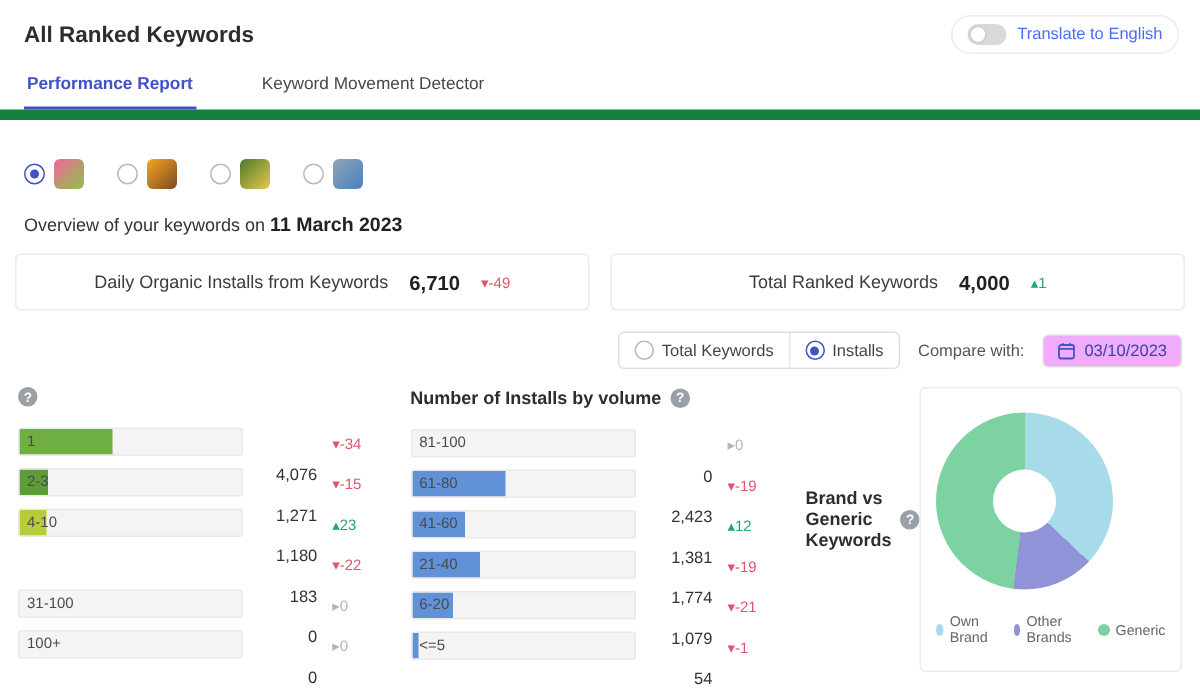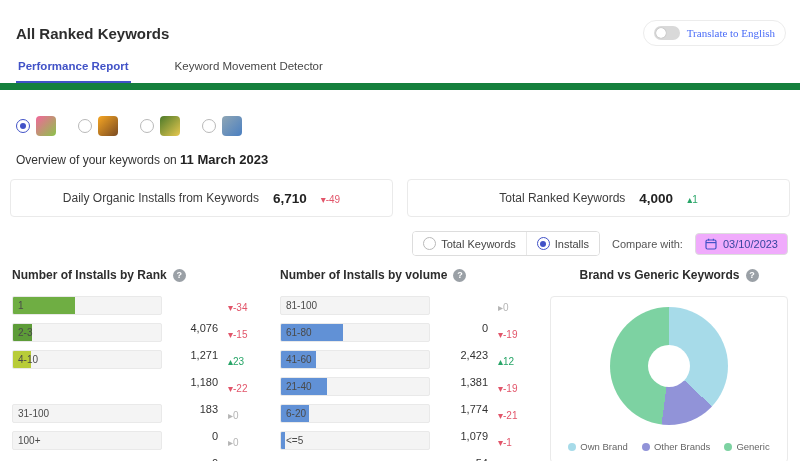--- a/index.html
+++ b/index.html
@@ -3,26 +3,26 @@
 <meta charset="utf-8">
 <style>
   * { box-sizing: border-box; margin: 0; padding: 0; }
   html, body { width: 800px; height: 461px; }
   body {
     background: #fff;
     font-family: "Liberation Sans", sans-serif;
     color: #333;
     overflow: hidden;
   }
-  .header { display: flex; justify-content: space-between; align-items: center; padding: 20px 14px 2px 16px; }
+  .header { display: flex; justify-content: space-between; align-items: center; padding: 10px 14px 2px 16px; }
   .page-title { font-size: 15px; font-weight: bold; color: #2d2d2d; }
   .translate-box { display: flex; align-items: center; gap: 7px; border: 1px solid #ececec; border-radius: 15px; padding: 5px 10px; cursor: pointer; background: #fff; }
   .toggle { width: 26px; height: 14px; background: #d9d9d9; border-radius: 7px; position: relative; }
   .toggle .knob { position: absolute; left: 2px; top: 2px; width: 10px; height: 10px; background: #fff; border-radius: 50%; box-shadow: 0 0 1px rgba(0,0,0,.4); }
-  .translate-label { font-size: 11px; color: #4a6cf7; font-family: Liberation Serif, serif; }
+  .translate-label { font-size: 11px; color: #4a6cf7; }
 
   .tabs { display: flex; gap: 42px; padding: 4px 16px 0; border-bottom: 7px solid #15803d; }
   .tab { font-size: 11.5px; color: #474747; padding: 8px 2px 9px; cursor: pointer; border-bottom: 2px solid transparent; }
   .tab.active { color: #4152c7; font-weight: bold; border-bottom-color: #4152c7; }
 
   .app-row { display: flex; gap: 22px; align-items: center; padding: 26px 16px 0; }
   .app-option { display: flex; align-items: center; gap: 6px; cursor: pointer; }
   .radio { width: 14px; height: 14px; border-radius: 50%; border: 1px solid #b9b9b9; position: relative; background: #fff; display: inline-block; flex: 0 0 auto; }
   .radio.checked { border-color: #4152c7; }
   .radio.checked::after { content: ''; position: absolute; left: 3px; top: 3px; width: 6px; height: 6px; background: #4152c7; border-radius: 50%; }
@@ -47,34 +47,34 @@
   .segmented { display: flex; align-items: stretch; border: 1px solid #ddd; border-radius: 4px; overflow: hidden; }
   .seg-option { display: flex; align-items: center; gap: 5px; padding: 5px 10px; font-size: 11px; color: #444; cursor: pointer; background: #fff; }
   .seg-option + .seg-option { border-left: 1px solid #e8e8e8; }
   .compare-label { font-size: 11px; color: #555; }
   .datepicker { display: flex; align-items: center; gap: 6px; border: 1px solid #ddd; border-radius: 4px; padding: 4px 9px; font-size: 11px; color: #3646a0; cursor: pointer; background: #f0abfc; }
   .cal-icon { width: 12px; height: 12px; display: inline-block; }
 
   .charts { display: flex; gap: 18px; padding: 12px 12px 0; }
   .col-rank { width: 250px; }
   .col-volume { width: 252px; }
-  .col-brand { flex: 1; display: flex; flex-direction: column; }
+  .col-brand { flex: 1; display: flex; flex-direction: row; }
   .chart-title { font-size: 12px; font-weight: bold; color: #2d2d2d; display: flex; align-items: center; gap: 6px; margin-bottom: 14px; }
   .col-brand .chart-title { justify-content: center; }
   .help { width: 13px; height: 13px; border-radius: 50%; background: #9aa0a6; color: #fff; font-size: 9px; font-weight: bold; display: inline-flex; align-items: center; justify-content: center; cursor: pointer; flex: 0 0 auto; }
   .help::after { content: '?'; }
 
   .bar-row { display: flex; align-items: center; height: 19px; margin-bottom: 8px; }
   .bar-track { position: relative; width: 150px; height: 19px; background: #f4f4f4; border: 1px solid #e9e9e9; border-radius: 2px; overflow: hidden; }
   .bar-fill { position: absolute; left: 0; top: 0; height: 100%; }
   .bar-label { position: absolute; left: 5px; top: 0; line-height: 17px; font-size: 10px; color: #4a4a4a; z-index: 1; }
   .bar-value { flex: 1; text-align: right; font-size: 11px; color: #333; padding-right: 10px; margin-top: 44px; }
   .bar-chg { width: 34px; text-align: left; }
 
-  .donut-card { border: 1px solid #eaeaea; border-radius: 4px; flex: 1; display: flex; flex-direction: column; align-items: center; justify-content: center; gap: 16px; padding: 10px; background: #fff; }
+  .donut-card { border: 1px solid #eaeaea; border-radius: 4px; flex: 1; display: flex; flex-direction: column; align-items: flex-start; justify-content: center; gap: 16px; padding: 10px; background: #fff; }
   .donut { width: 118px; height: 118px; border-radius: 50%; position: relative; }
   .donut::after { content: ''; position: absolute; left: 50%; top: 50%; width: 42px; height: 42px; margin: -21px 0 0 -21px; background: #fff; border-radius: 50%; }
   .legend { display: flex; gap: 14px; align-items: center; }
   .legend-item { display: flex; align-items: center; gap: 4px; font-size: 9.5px; color: #666; }
   .legend-dot { width: 8px; height: 8px; border-radius: 50%; display: inline-block; }
 </style>
 </head>
 <body>
 
 <div class="header">
@@ -148,21 +148,20 @@
       <line x1="3.6" y1="0.8" x2="3.6" y2="2.6" stroke="#4152c7" stroke-width="1.2"></line>
       <line x1="8.4" y1="0.8" x2="8.4" y2="2.6" stroke="#4152c7" stroke-width="1.2"></line>
     </svg>
     <span>03/10/2023</span>
   </div>
 </div>
 
 <div class="charts">
   <div class="col-rank">
     <div class="chart-title">
-      <span>Number of Installs by Rank</span>
       <span class="help"></span>
     </div>
     <div>
         <div class="bar-row">
           <div class="bar-track">
             <div class="bar-fill" style="width: 42%; background: rgb(111, 174, 67);"></div>
             <span class="bar-label">1</span>
           </div>
           <span class="bar-value">4,076</span>
           <span class="bar-chg"><span class="chg down">▾-34</span></span>

